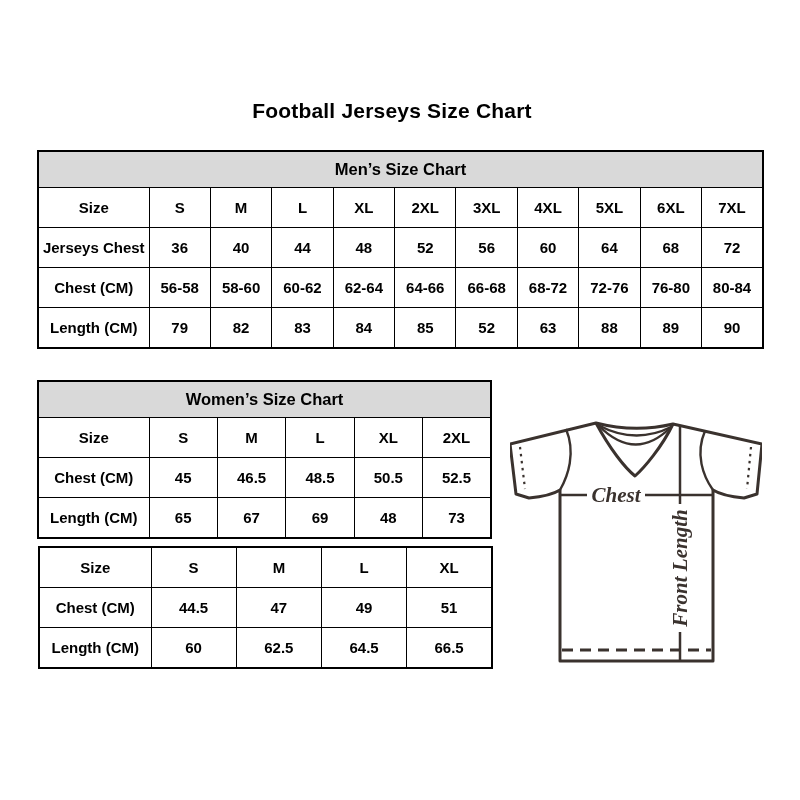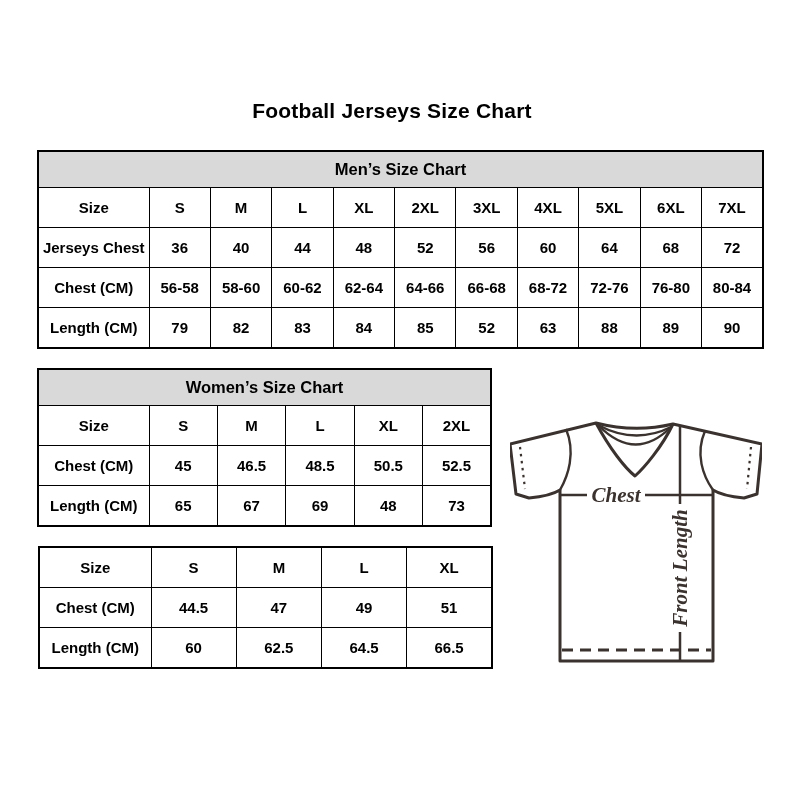--- a/index.html
+++ b/index.html
@@ -12,21 +12,21 @@
 
   table.size-table{position:absolute;border-collapse:collapse;table-layout:fixed;
                    background:#fff;border:2.5px solid #000;}
   table.size-table td{border:1.6px solid #000;text-align:center;vertical-align:middle;
                       font-weight:bold;font-size:15px;padding:0;height:39px;
                       font-family:"Liberation Sans",sans-serif;}
   table.size-table td.table-title{background:#d9d9d9;font-size:16.5px;height:35px;}
 
   table[data-name="mens-size-table"]{left:37px;top:150px;width:727px;}
   table[data-name="mens-size-table"] col.label-col{width:111px;}
-  table[data-name="womens-size-table"]{left:37px;top:368px;width:455px;padding-left:12px;}
+  table[data-name="womens-size-table"]{left:37px;top:380px;width:455px;padding-left:12px;}
   table[data-name="womens-size-table"] col.label-col{width:111px;}
   table[data-name="youth-size-table"]{left:38px;top:546px;width:455px;}
   table[data-name="youth-size-table"] col.label-col{width:112px;}
 
   .jersey-wrap{position:absolute;left:510px;top:418px;width:252px;height:250px;}
   .jersey-stroke{stroke:#3a322e;fill:none;stroke-linejoin:round;stroke-linecap:butt;}
   .jersey-fill{fill:#ffffff;}
   .jersey-text{font-family:"Liberation Serif",serif;font-style:italic;font-weight:bold;
                fill:#3a322e;}
 </style>

